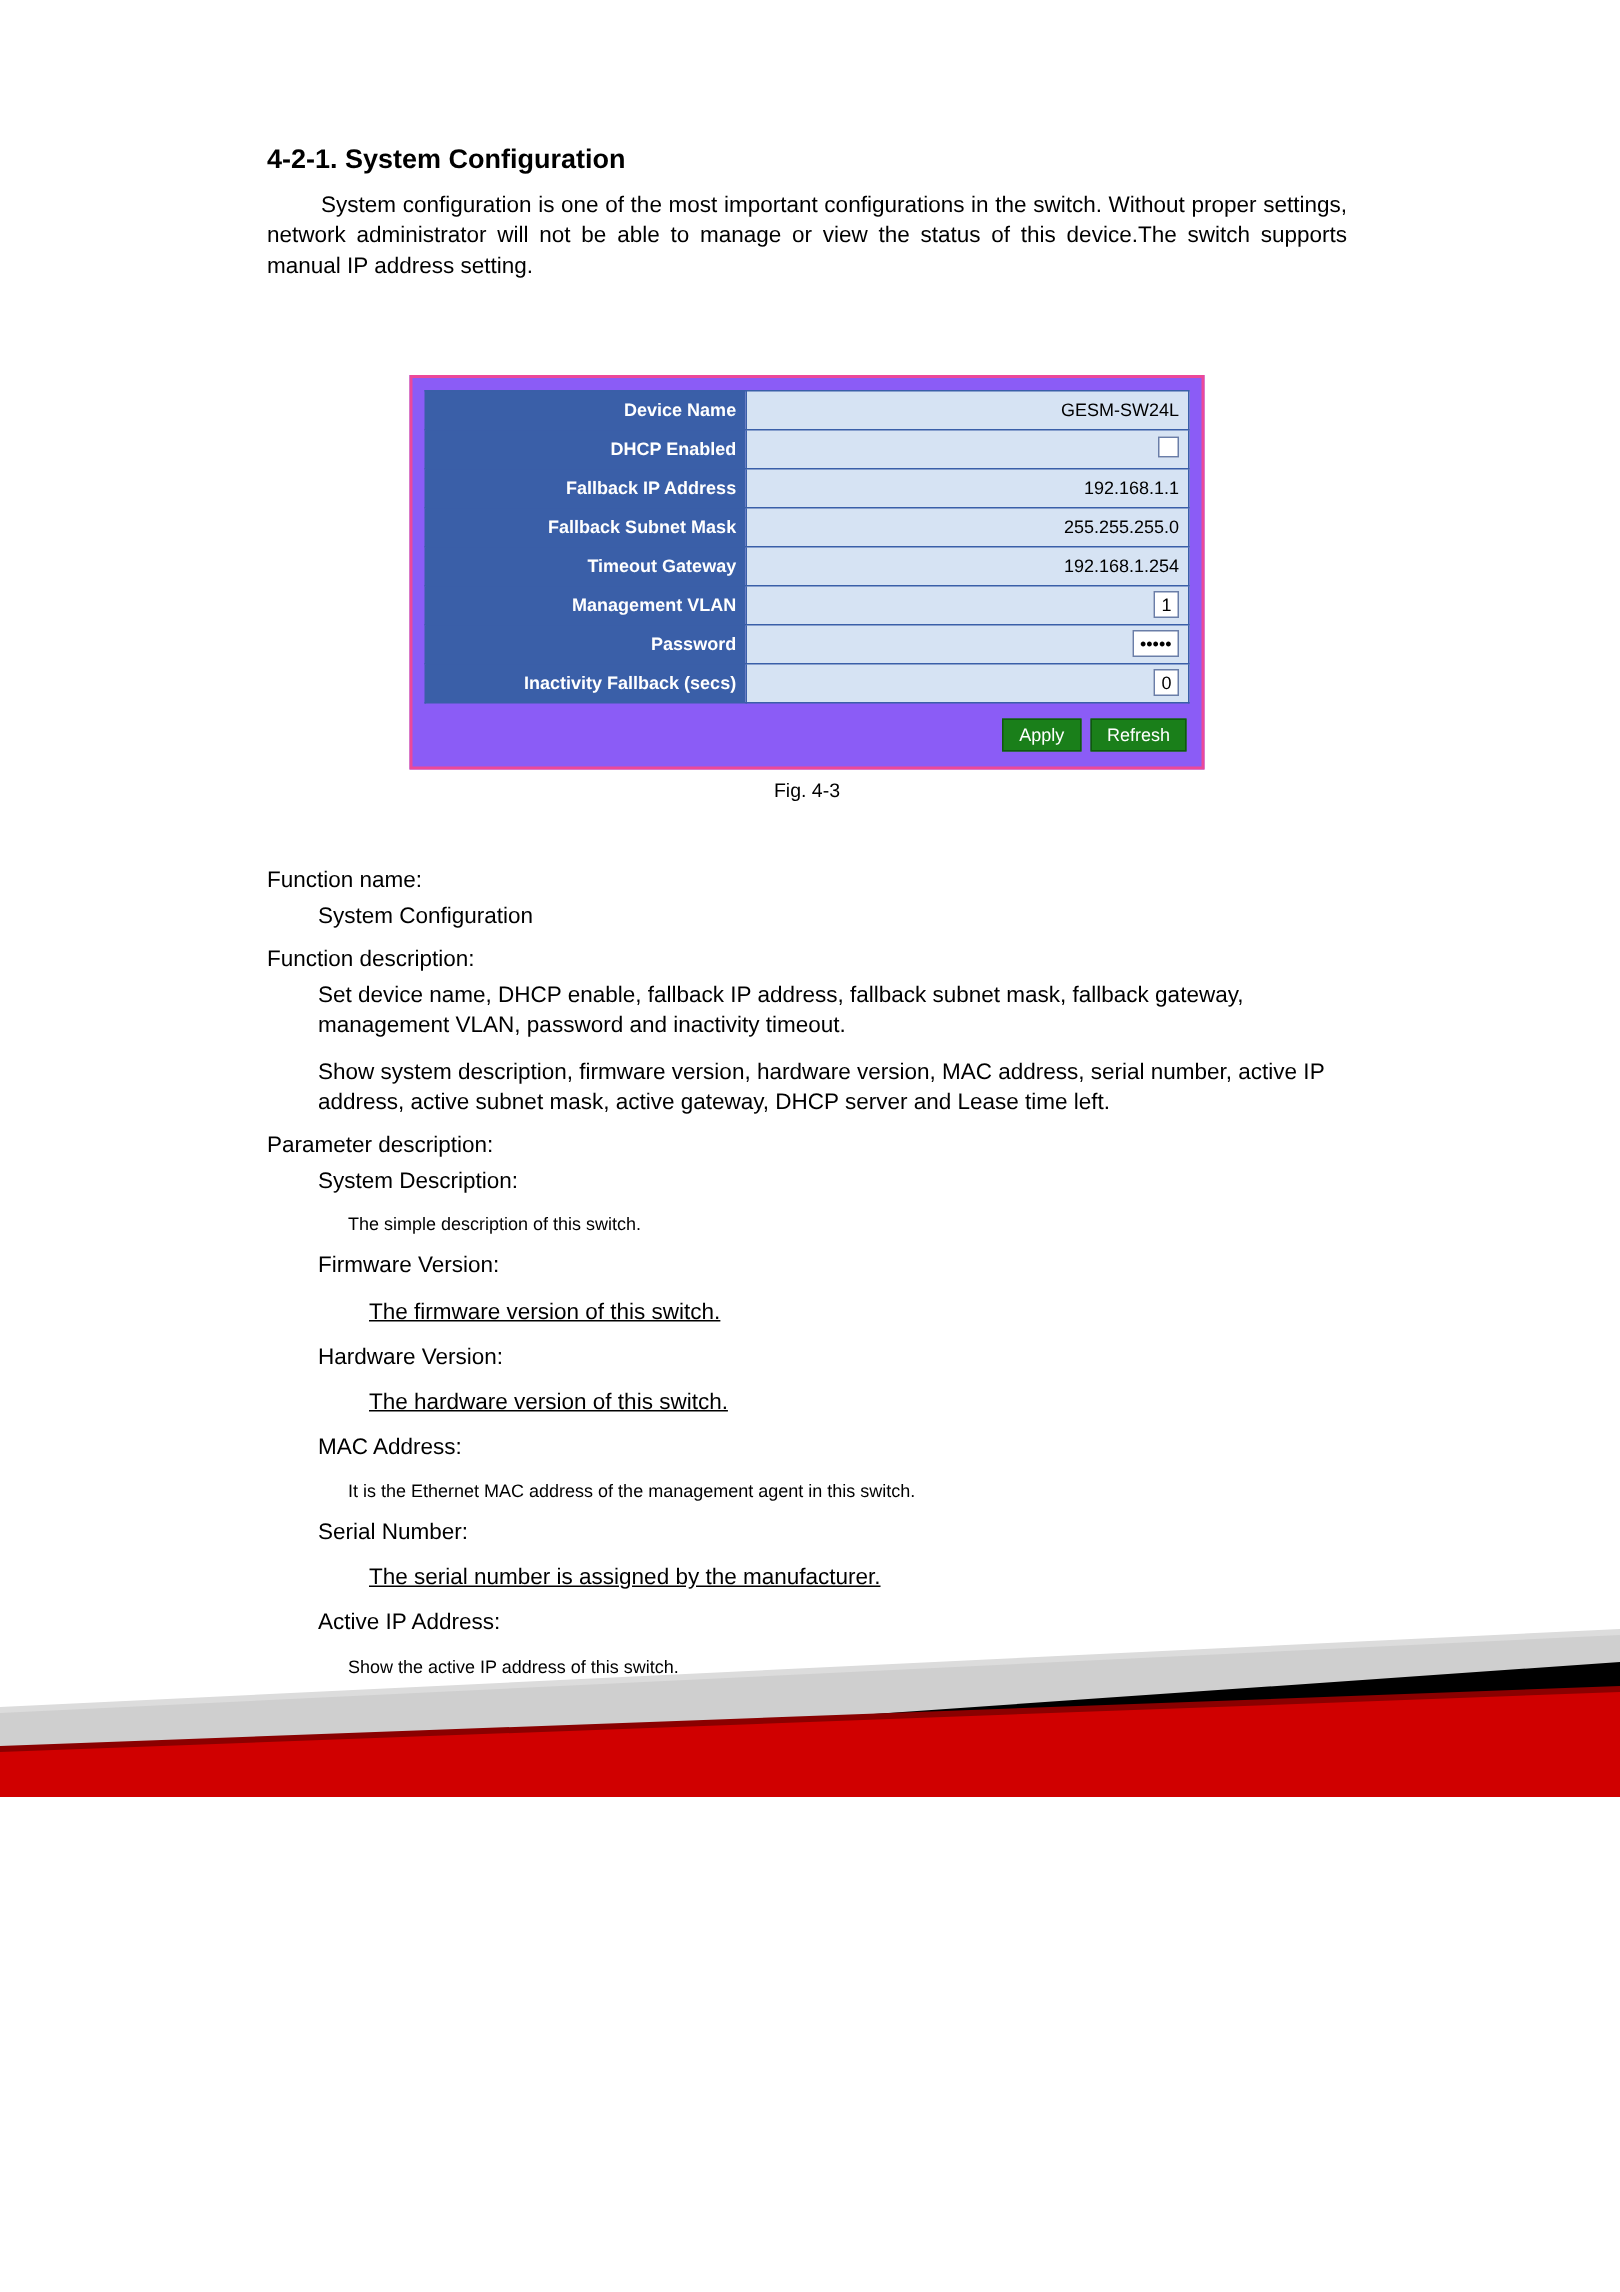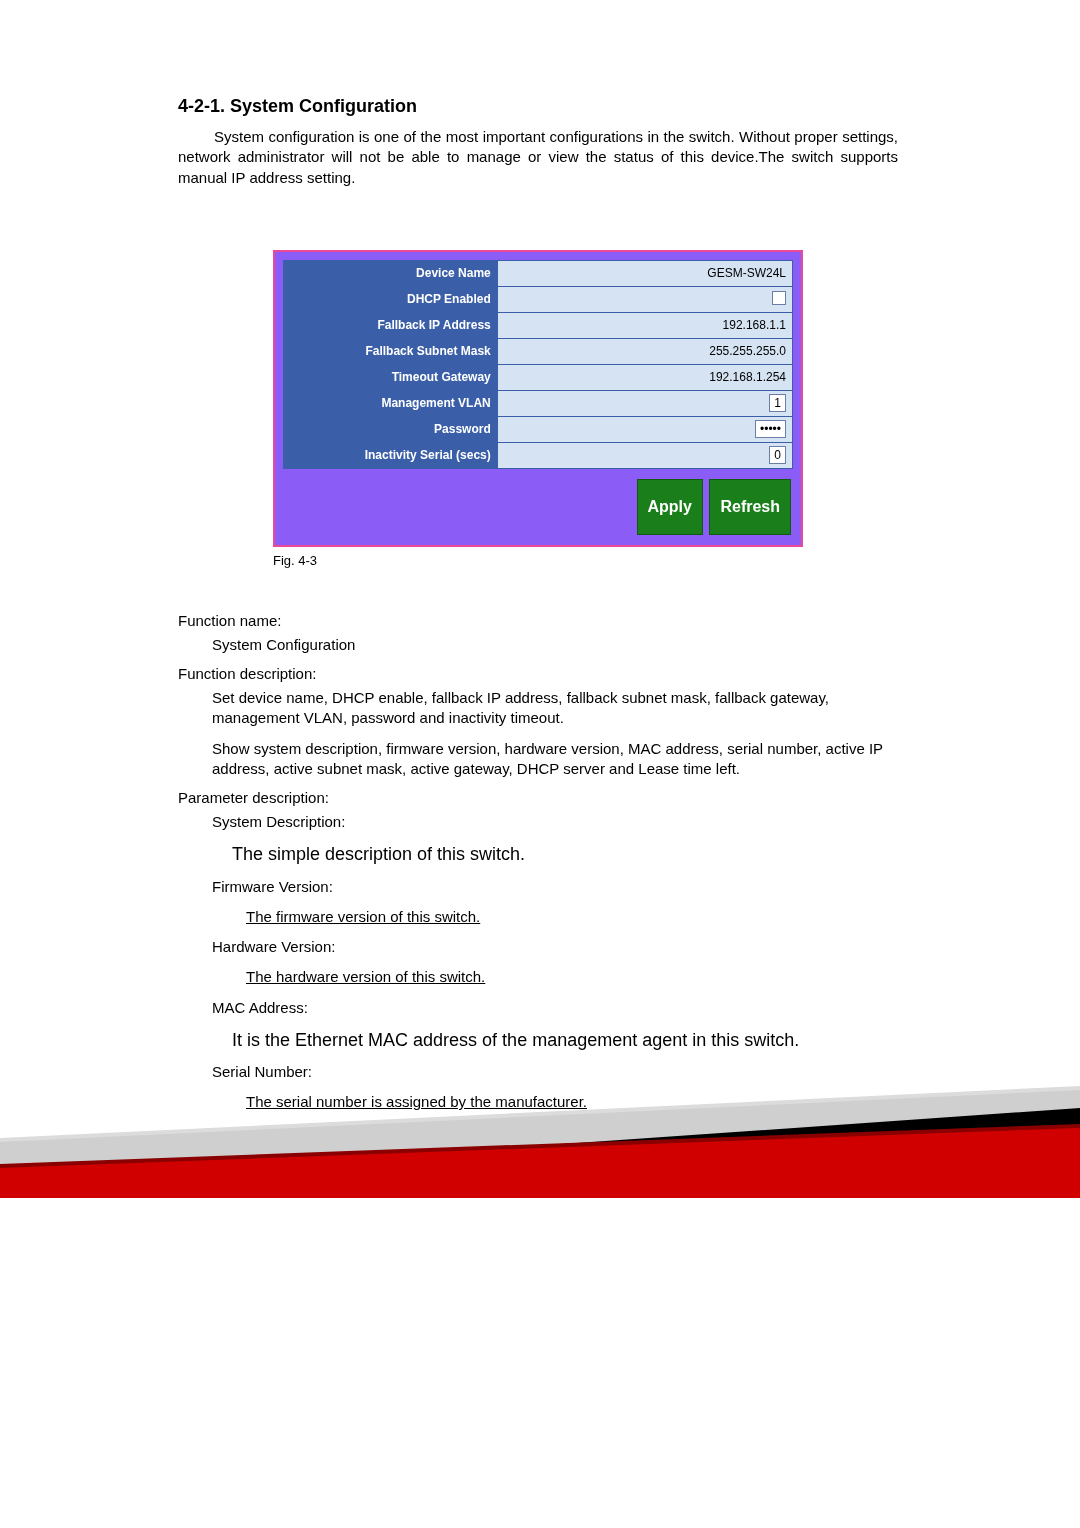--- a/index.html
+++ b/index.html
@@ -12,26 +12,26 @@
   .figure-wrap { width: 530px; margin: 62px auto 0 auto; }
   .config-panel { border: 2px solid #ec4899; background: #8b5cf6; padding: 8px 8px 10px 8px; text-align: right; }
   table.cfg { width: 100%; border-collapse: collapse; font-size: 12px; }
   table.cfg td { border: 1px solid #3a5fa8; padding: 4px 6px; height: 26px; vertical-align: middle; }
   table.cfg td.label { background: #3a5fa8; color: #fff; font-weight: bold; width: 42%; font-size: 12px; }
   table.cfg td.val { background: #d6e3f3; color: #000; }
   .val-input { border: 1px solid #6a7ea8; background: #fff; padding: 1px 4px; font-size: 12px; font-family: Arial, sans-serif; height: 18px; line-height: 16px; }
   .val-input.narrow { width: 90px; }
   .chk { width: 14px; height: 14px; border: 1px solid #6a7ea8; background: #fff; display: inline-block; }
   .btnrow { margin-top: 10px; }
-  .gbtn { display: inline-block; background: #1a7f1a; color: #fff; border: 1px solid #0e5a0e; font-size: 16px; font-weight: bold; padding: 18px 10px; margin-right: 2px; cursor: default; }
-  .fig-caption { font-size: 13px; margin-top: 6px; }
+  .gbtn { display: inline-block; background: #1a7f1a; color: #fff; border: 1px solid #0e5a0e; font-size: 12px; font-weight: normal; padding: 3px 10px; margin-right: 2px; cursor: default; }
+  .fig-caption { text-align: center; font-size: 13px; margin-top: 6px; }
 
   .sect-label { font-size: 15px; margin-top: 44px; margin-bottom: 6px; }
   .indent1 { margin-left: 34px; font-size: 15px; line-height: 1.35; margin-bottom: 10px; }
-  .indent2 { margin-left: 54px; font-size: 18px; line-height: 1.35; margin-bottom: 10px; }
+  .indent2 { margin-left: 54px; font-size: 12px; line-height: 1.35; margin-bottom: 10px; }
   .indent3 { margin-left: 68px; font-size: 15px; line-height: 1.35; margin-bottom: 10px; text-decoration: underline; }
 
   .pagenum { position: absolute; left: 0; width: 1080px; top: 1125px; text-align: center; font-style: italic; font-family: 'Times New Roman', serif; font-size: 17px; }
   
   .footer-svg { position:absolute; left:0; top:1068px; width:1080px; height:130px; }
 </style>
 </head>
 <body>
 <div class="page">
 
@@ -65,21 +65,21 @@
         </tr>
         <tr>
           <td class="label">Management VLAN</td>
           <td class="val"><span class="val-input narrow">1</span></td>
         </tr>
         <tr>
           <td class="label">Password</td>
           <td class="val"><span class="val-input narrow">•••••</span></td>
         </tr>
         <tr>
-          <td class="label">Inactivity Serial (secs)</td>
+          <td class="label">Inactivity Fallback (secs)</td>
           <td class="val"><span class="val-input narrow">0</span></td>
         </tr>
       </tbody>
           </table>
       <div class="btnrow">
         <span class="gbtn">Apply</span>
         <span class="gbtn">Refresh</span>
       </div>
     </div>
     <div class="fig-caption">Fig. 4-3</div>

